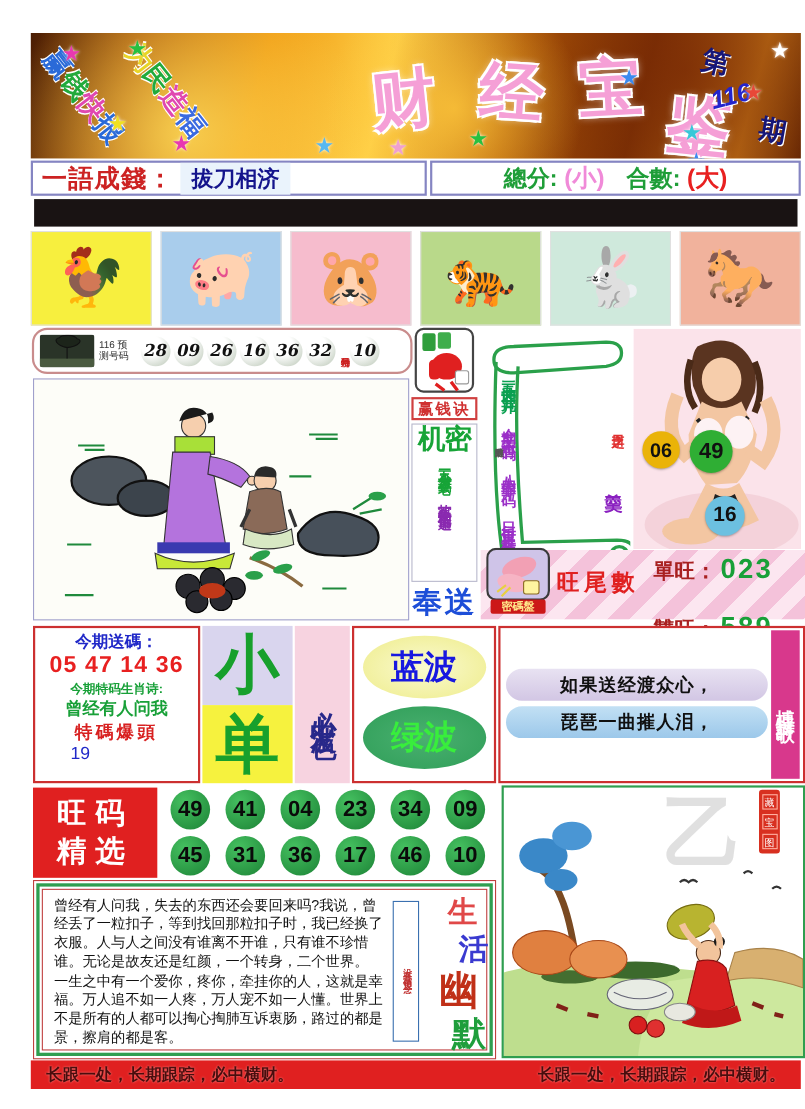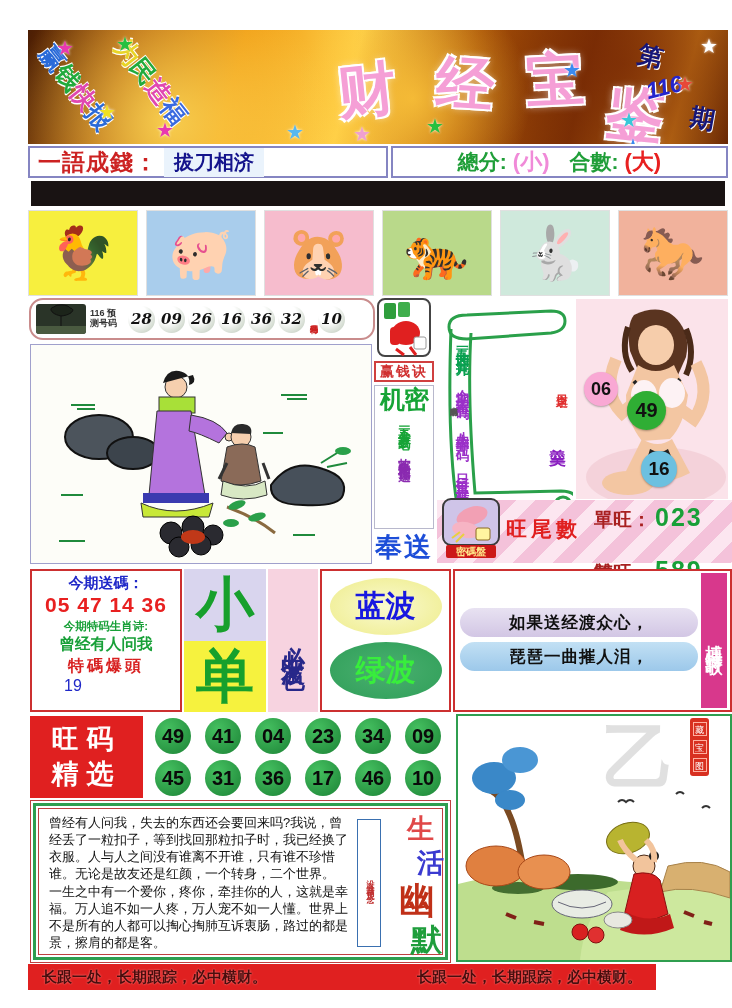--- a/index.html
+++ b/index.html
@@ -38,21 +38,21 @@
 
   
   #animal-row{left:28px;top:210px;width:700px;height:86px;display:flex;gap:8px;}
   .animal-cell{flex:1;display:flex;align-items:center;justify-content:center;border:1px solid #e0e0e0;}
   .animal-cell span{font-size:52px;line-height:1;}
 
   
   #pred-row{left:29px;top:298px;width:346px;height:42px;border:2px solid #c98c8c;border-radius:14px;
             background:#fff;display:flex;align-items:center;box-sizing:border-box;}
   #pred-thumb{width:50px;height:30px;margin-left:5px;border-radius:3px;overflow:hidden;flex:none;}
-  #pred-caption{font-size:9px;color:#333;margin:0 4px;width:34px;line-height:1.1;font-weight:bold;}
+  #pred-caption{font-size:9px;color:#333;margin:0 4px;width:34px;line-height:1.1;}
   .pred-ball{width:27px;height:27px;border-radius:50%;flex:none;margin-right:3px;
     background:radial-gradient(circle at 35% 30%,#ffffff 35%,#cdd6ca 80%,#aab5a8);
     display:flex;align-items:center;justify-content:center;
     font-family:"DejaVu Serif",serif;font-style:italic;font-weight:bold;font-size:15px;color:#111;}
   #pred-special-label{writing-mode:vertical-rl;font-size:8px;color:#cc2020;font-weight:bold;
     line-height:1;margin:0 1px;letter-spacing:0;}
 
   
   #tile-icon{left:376px;top:297px;width:56px;height:61px;}
   #win-header{left:374px;top:361px;width:60px;height:21px;border:2px solid #d04040;background:#fff;
@@ -152,21 +152,21 @@
   #hc-3{left:372px;top:110px;font-size:31px;color:#1f9e3c;}
 
   
   #cartoon-box{left:456px;top:714px;width:276px;height:248px;border:2px solid #2f9e4f;background:#fff;box-sizing:border-box;overflow:hidden;}
   #watermark{position:absolute;left:145px;top:-6px;font-size:72px;color:#c8c8c8;opacity:.55;font-weight:bold;}
   #cartoon-seal{position:absolute;left:232px;top:2px;width:19px;height:58px;background:#d83020;border-radius:3px;
     display:flex;flex-direction:column;align-items:center;justify-content:space-around;padding:2px 0;box-sizing:border-box;}
   .seal-char{width:14px;height:14px;border:1px solid #ffb0a0;color:#fff;font-size:9px;line-height:14px;text-align:center;box-sizing:border-box;}
 
   
-  #footer{left:28px;top:964px;width:628px;height:26px;background:#e02020;display:flex;align-items:center;
+  #footer{left:28px;top:964px;width:700px;height:26px;background:#e02020;display:flex;align-items:center;
     justify-content:space-between;padding:0 14px;box-sizing:border-box;}
   .footer-text{color:#4a0d0d;font-weight:bold;font-size:15px;text-shadow:0 0 2px #ff8a8a;}
 </style>
 </head>
 <body>
 
 <div id="page">
 
   <div id="masthead" class="abs">
     <div class="slogan" style="left:30px;top:8px;transform:rotate(52deg);">
@@ -351,21 +351,21 @@
       <path d="M58 82 l22 26 l24 -28" stroke="#222" stroke-width="4" fill="none"></path>
       <ellipse cx="68" cy="96" rx="13" ry="15" fill="#fdf2f4"></ellipse>
       <ellipse cx="96" cy="94" rx="13" ry="15" fill="#fdf2f4"></ellipse>
       <path d="M40 60 q-14 34 6 54 l14 -12" stroke="#f3c6a2" stroke-width="12" fill="none"></path>
       <path d="M120 64 q16 30 -2 56 l-14 -10" stroke="#f3c6a2" stroke-width="12" fill="none"></path>
       <path d="M66 140 q16 10 30 0 l18 34 q-34 18 -66 2z" fill="#f3c6a2"></path>
       <path d="M74 150 q10 6 18 0 l6 14 q-16 8 -28 0z" fill="#222"></path>
       <ellipse cx="52" cy="184" rx="26" ry="12" fill="#f3c6a2"></ellipse>
     </svg>
   </div>
-  <div id="badge-0" class="badge" style="background-color: #f9a8d4;">06</div>
+  <div id="badge-0" class="badge" style="background-color: #eab308; margin-top: 20px;">06</div>
   <div id="badge-1" class="badge" style="background-color: rgb(47, 174, 52);">49</div>
   <div id="badge-2" class="badge" style="background-color: rgb(108, 192, 224);">16</div>
 
   <div id="tail-panel" class="abs"></div>
   <div id="cipher-icon" class="abs">
     <svg width="58" height="62">
       <rect x="1" y="1" width="56" height="46" rx="8" fill="#cfc4e8" stroke="#3a3a3a" stroke-width="2"></rect>
       <ellipse cx="30" cy="18" rx="16" ry="9" fill="#f2a0b4" transform="rotate(-18 30 18)"></ellipse>
       <ellipse cx="24" cy="32" rx="14" ry="8" fill="#f6b4c4" transform="rotate(12 24 32)"></ellipse>
       <rect x="34" y="30" width="14" height="12" rx="2" fill="#fff4a0" stroke="#8a6a20"></rect>

